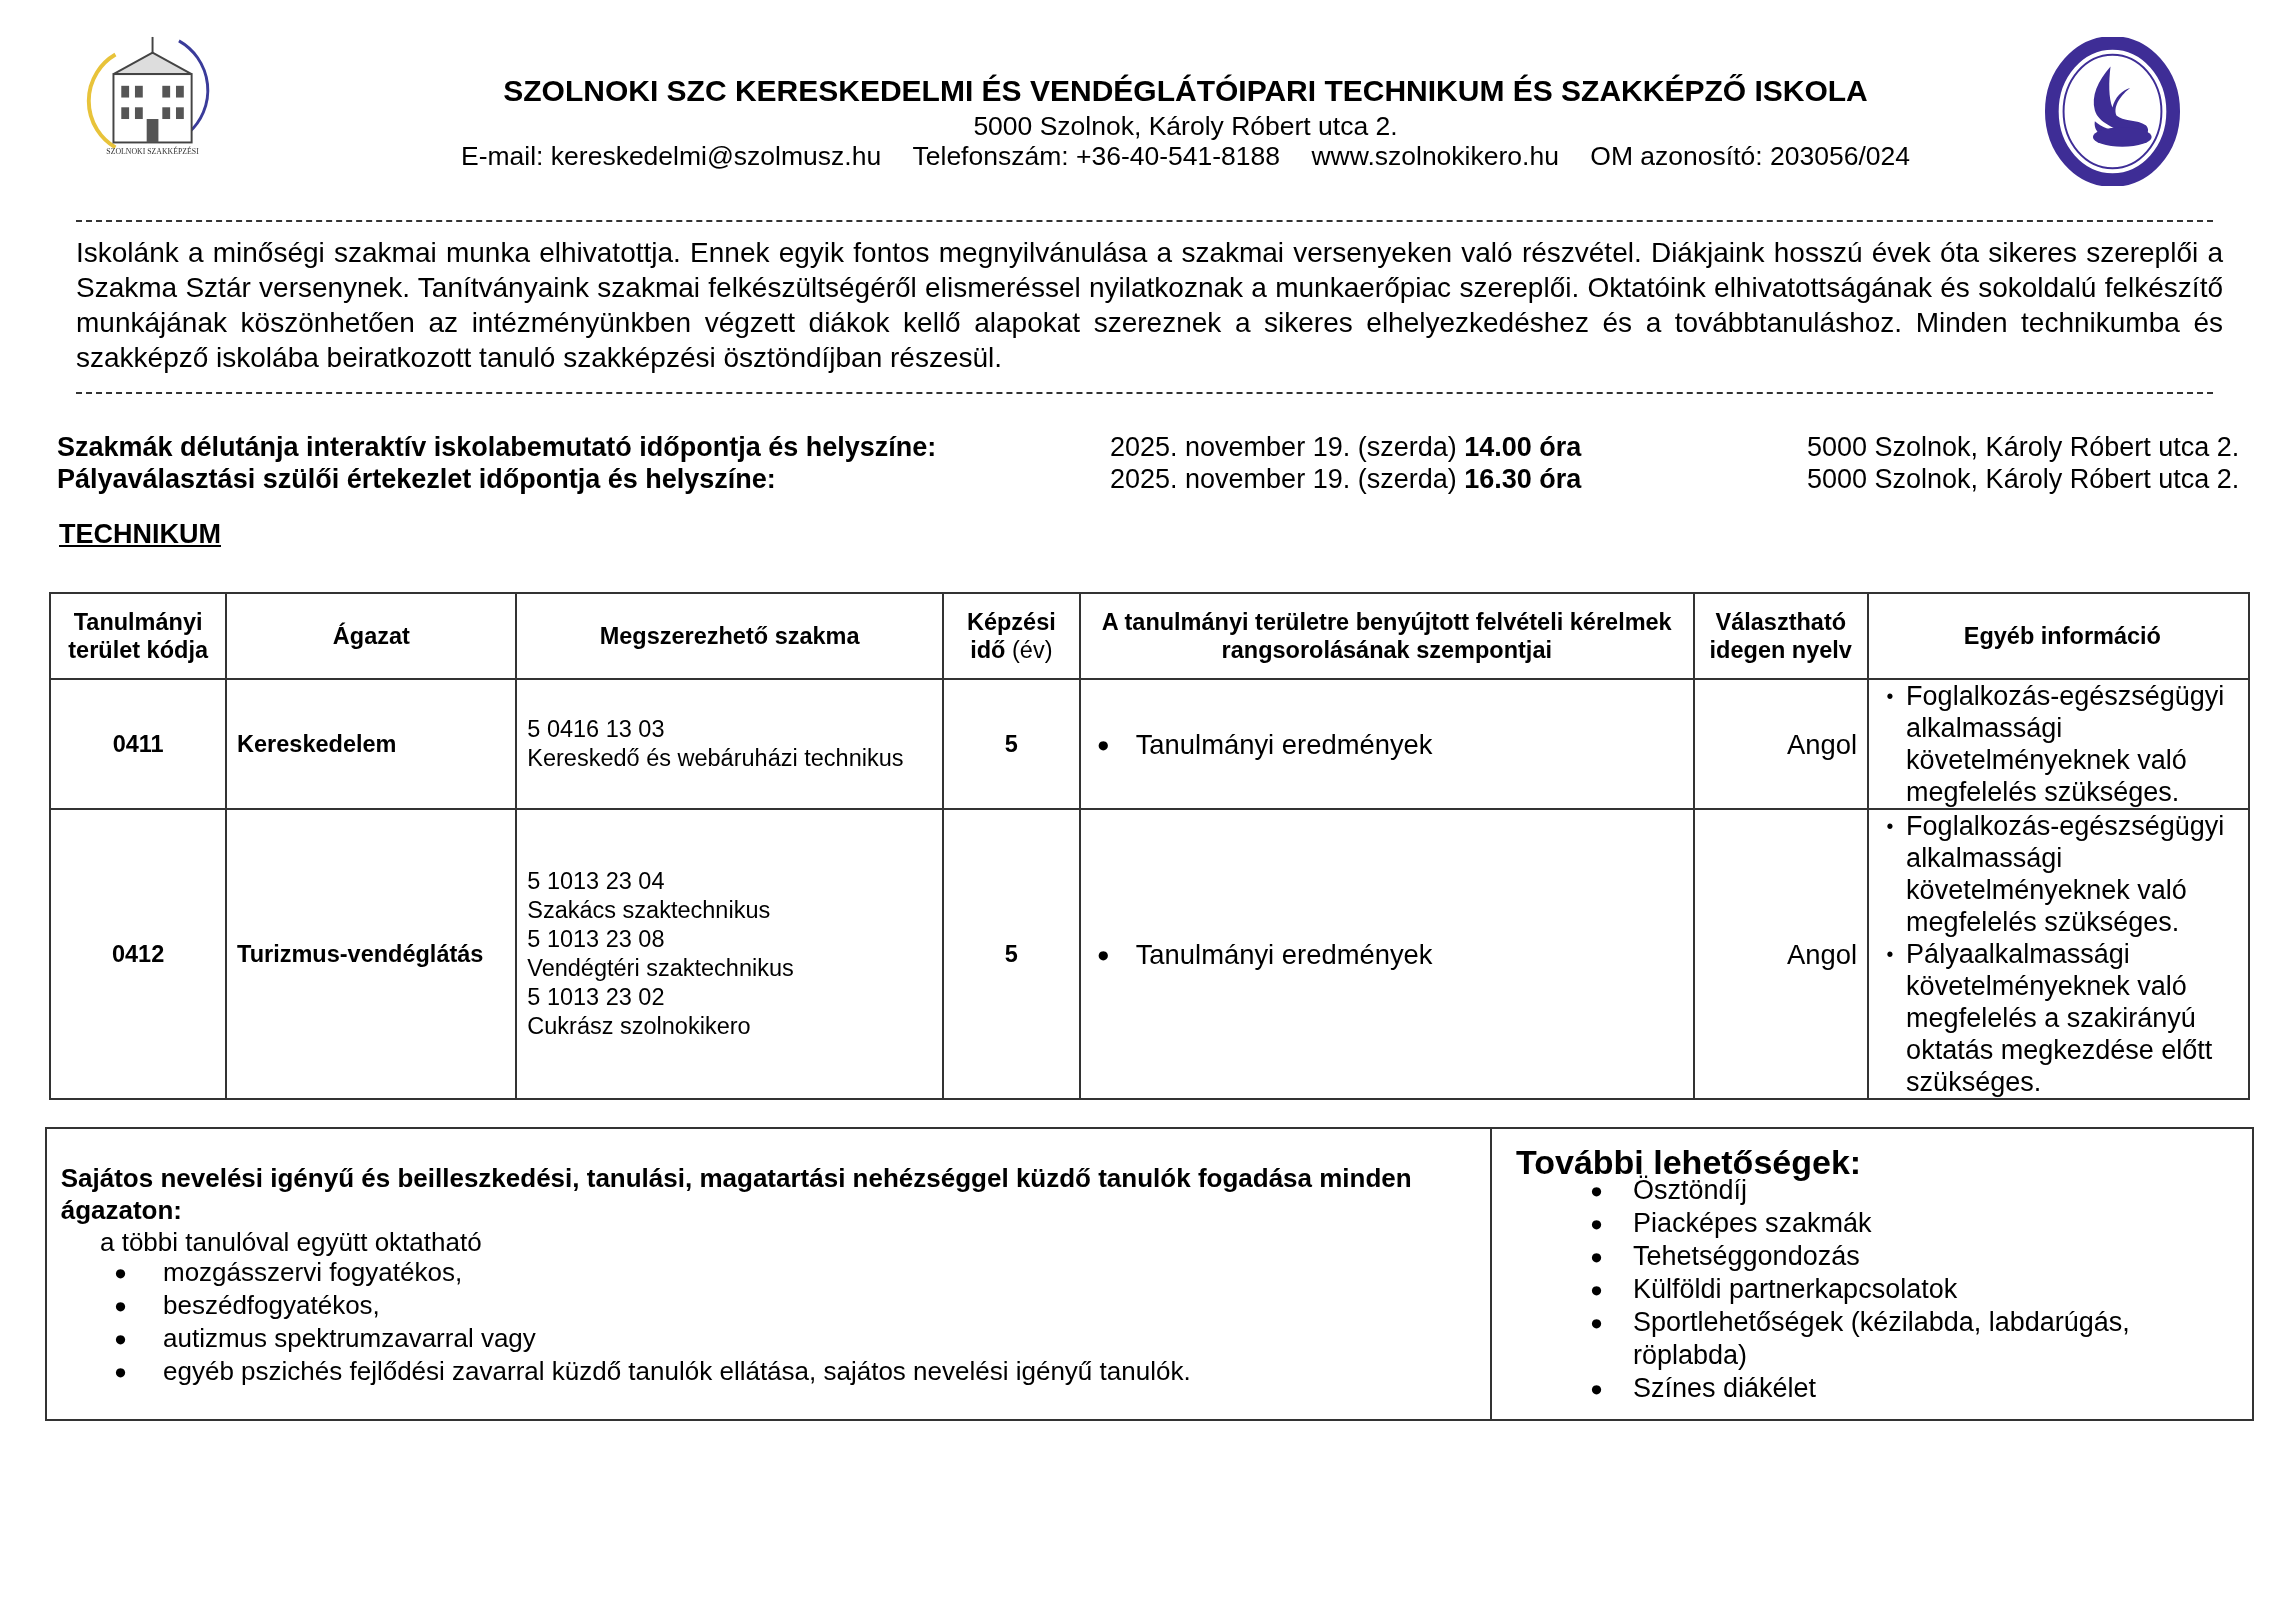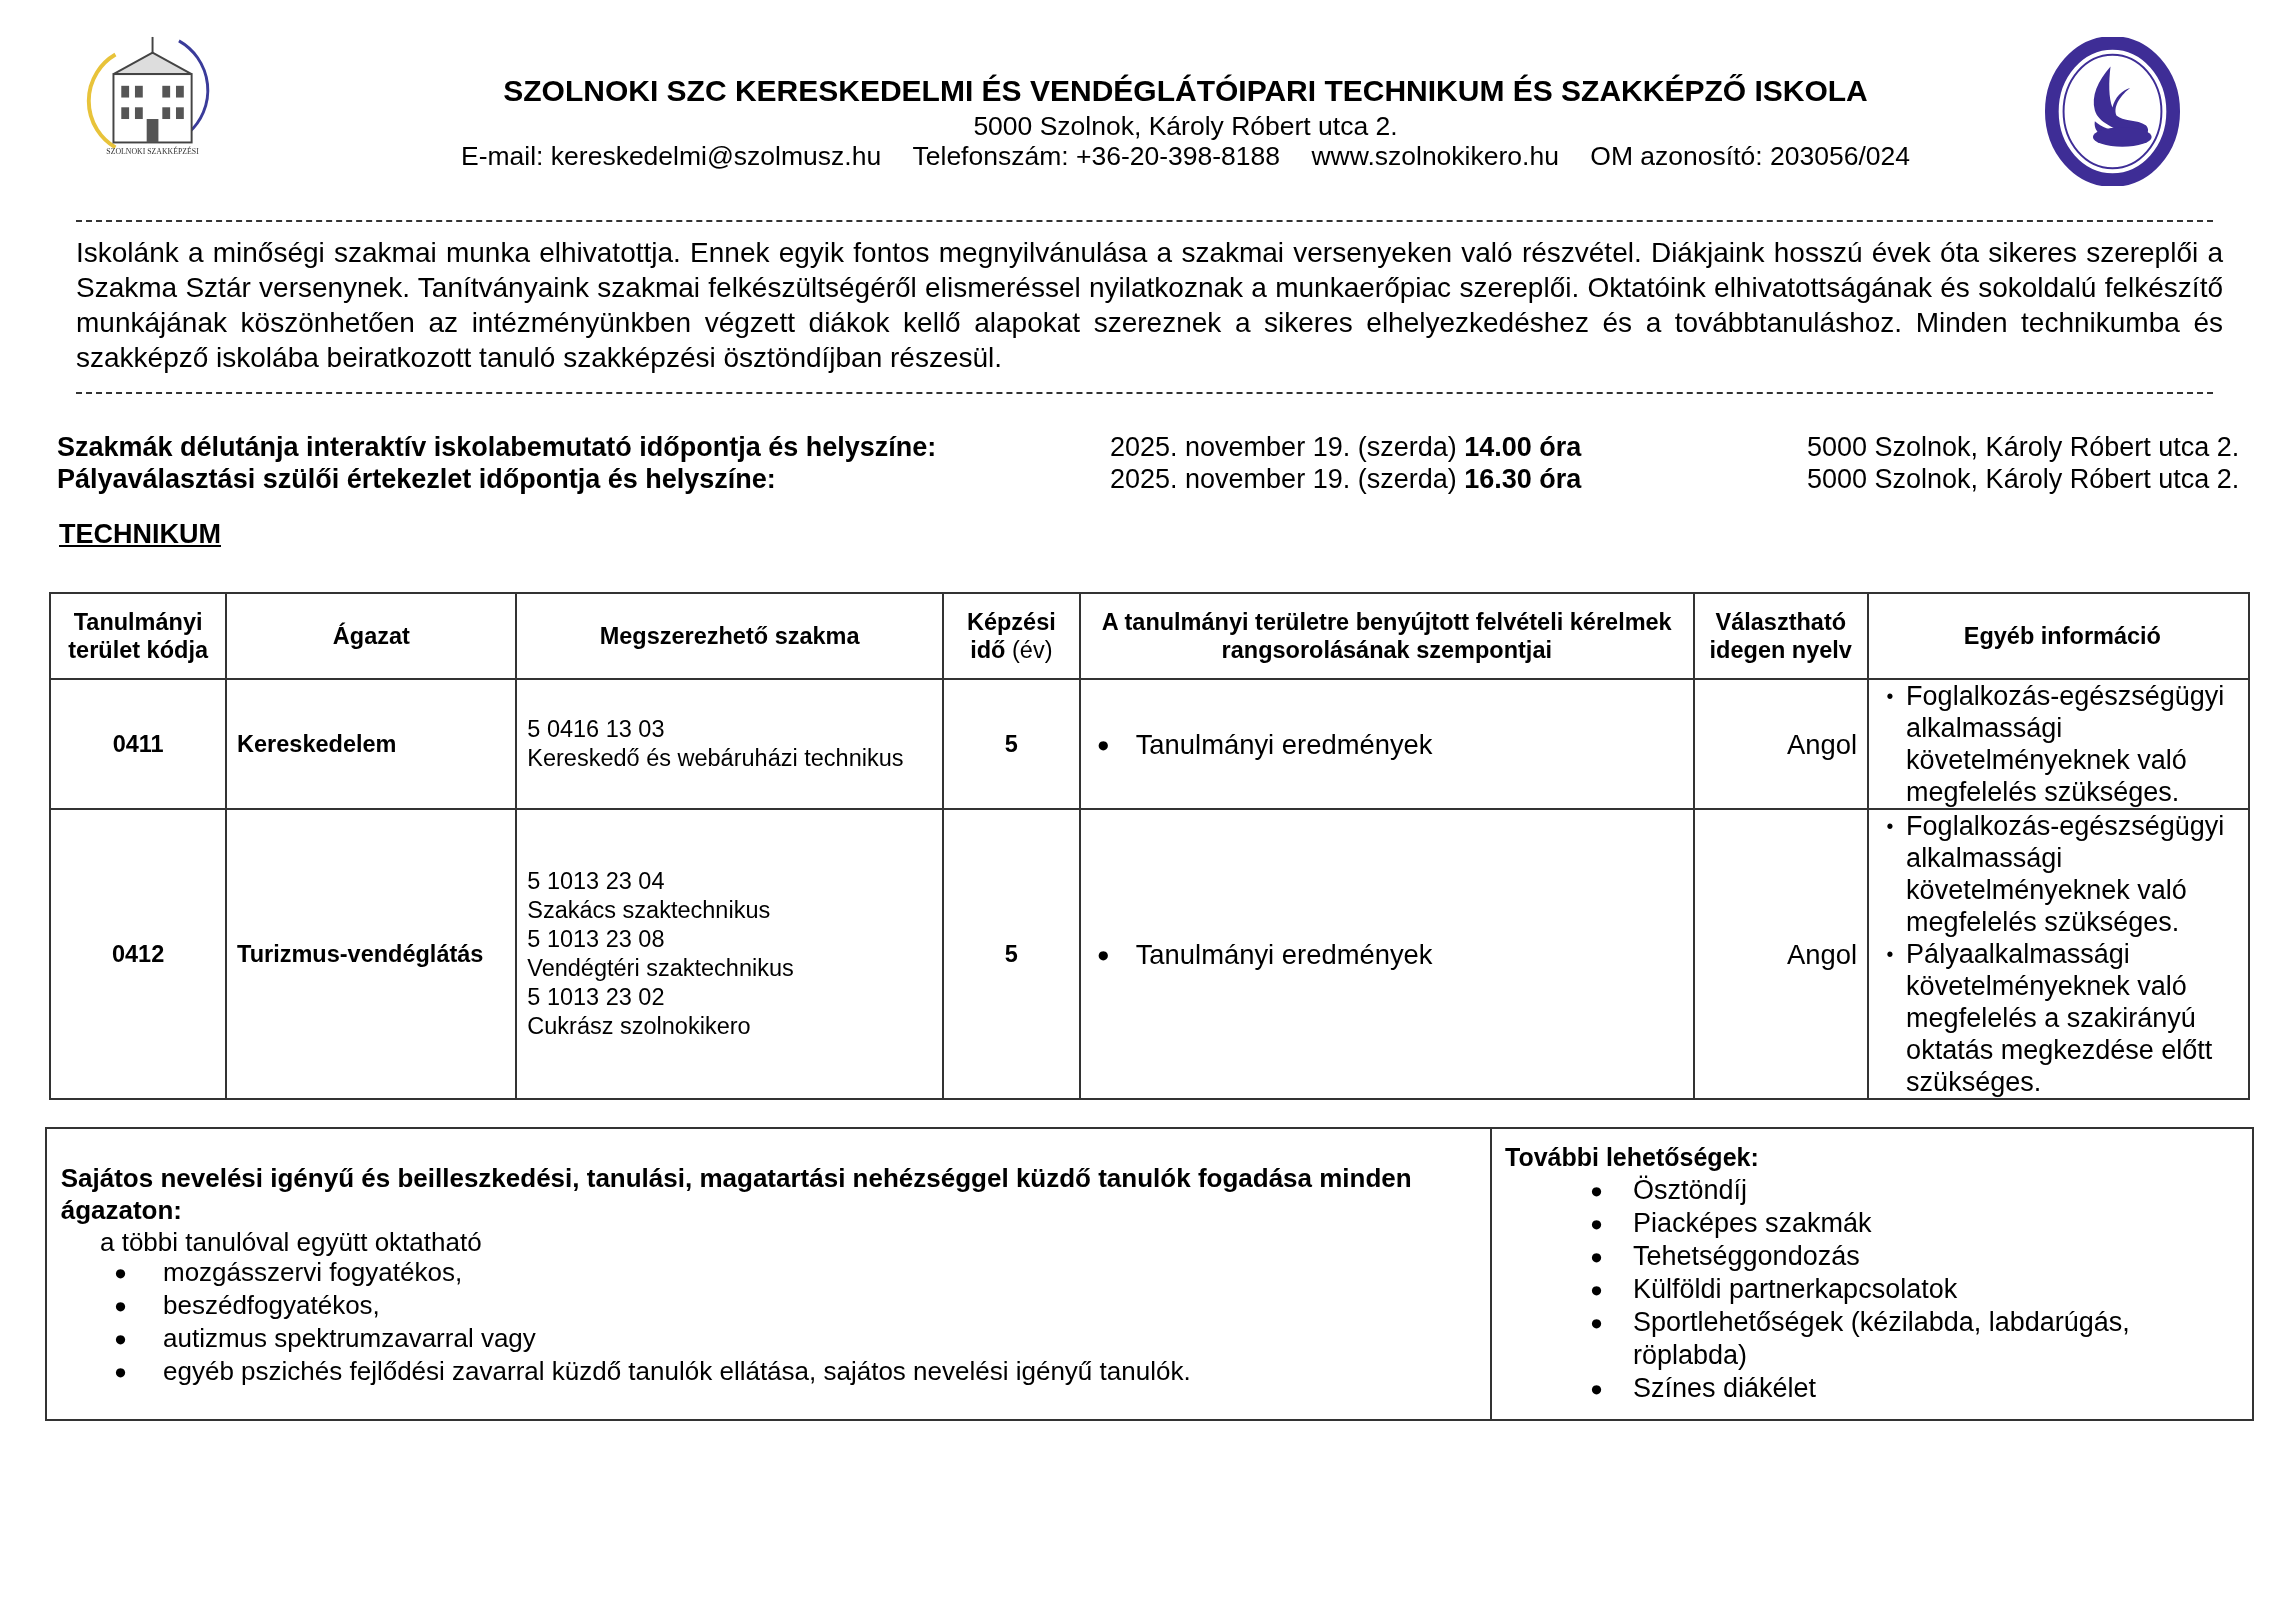--- a/index.html
+++ b/index.html
@@ -55,21 +55,21 @@
 
   
   .bottom { left:45px; top:1127px; width:2205px; height:290px; border:2px solid #333; display:flex; }
   .bl { width:1431px; border-right:2px solid #333; position:relative;padding-left:12px; }
   .br { flex:1; position:relative; }
   .bl-title { position:absolute; left:13.7px; top:33px; font-size:26px; line-height:32px; font-weight:bold; width:1402px; }
   .bl-sub { position:absolute; left:53px; top:98px; font-size:26px; }
   .bl-list { position:absolute; left:67px; top:127px; font-size:26px; line-height:33px; margin:0; padding:0; list-style:none; }
   .bl-list li { display:flex; }
   .bl-list .b { width:49px; font-size:21.6px; }
-  .br-title { position:absolute; left:13px; top:13.7px; font-size:25px; font-weight:bold; }
+  .br-title { position:absolute; left:24px; top:13.7px; font-size:34px; font-weight:bold; }
   .br-list { position:absolute; left:98px; top:45px; font-size:27px; line-height:33px; margin:0; padding:0; list-style:none; width:549px; }
   .br-list li { display:flex; }
   .br-list .b { width:43px; flex:none; font-size:21.6px; }
 </style>
 </head>
 <body>
 
 <div class="abs logo-left">
   <svg width="157" height="127" viewBox="0 0 160 130">
     <path d="M40 20 A55 55 0 0 0 40 115" fill="none" stroke="#e8c33a" stroke-width="4"></path>
@@ -87,21 +87,21 @@
         <rect x="88" y="74" width="8" height="12"></rect>
         <rect x="102" y="74" width="8" height="12"></rect>
       <rect x="72" y="86" width="12" height="24"></rect>
     </g>
     <text x="78" y="122" font-size="8" text-anchor="middle" fill="#333" font-family="Liberation Serif, serif">SZOLNOKI SZAKKÉPZÉSI</text>
   </svg>
 </div>
 
 <div class="abs school-title">SZOLNOKI SZC KERESKEDELMI ÉS VENDÉGLÁTÓIPARI TECHNIKUM ÉS SZAKKÉPZŐ ISKOLA</div>
 <div class="abs address">5000 Szolnok, Károly Róbert utca 2.</div>
-<div class="abs contact"><span>E-mail: kereskedelmi@szolmusz.hu</span><span>Telefonszám: +36-20-398-8188</span><span>www.szolnokikero.hu</span><span>OM azonosító: 203056/024</span></div>
+<div class="abs contact"><span>E-mail: kereskedelmi@szolmusz.hu</span><span>Telefonszám: +36-40-541-8188</span><span>www.szolnokikero.hu</span><span>OM azonosító: 203056/024</span></div>
 
 <div class="abs logo-right">
   <svg width="137" height="149" viewBox="0 0 140 152">
     <ellipse cx="70" cy="76" rx="62" ry="70" fill="#fff" stroke="#3e2d96" stroke-width="14"></ellipse>
     <ellipse cx="70" cy="76" rx="50" ry="58" fill="none" stroke="#3e2d96" stroke-width="2"></ellipse>
     <path d="M68 30 C55 45 48 60 52 75 C56 88 72 92 80 98 C70 96 58 92 52 86 C50 96 60 104 70 104 L92 104 C104 104 110 96 104 90 C96 84 80 86 74 80 C70 70 80 58 88 52 C80 54 72 62 70 72 C66 62 66 46 68 30 Z" fill="#3e2d96"></path>
     <ellipse cx="80" cy="102" rx="30" ry="10" fill="#3e2d96"></ellipse>
   </svg>
 </div>
 

